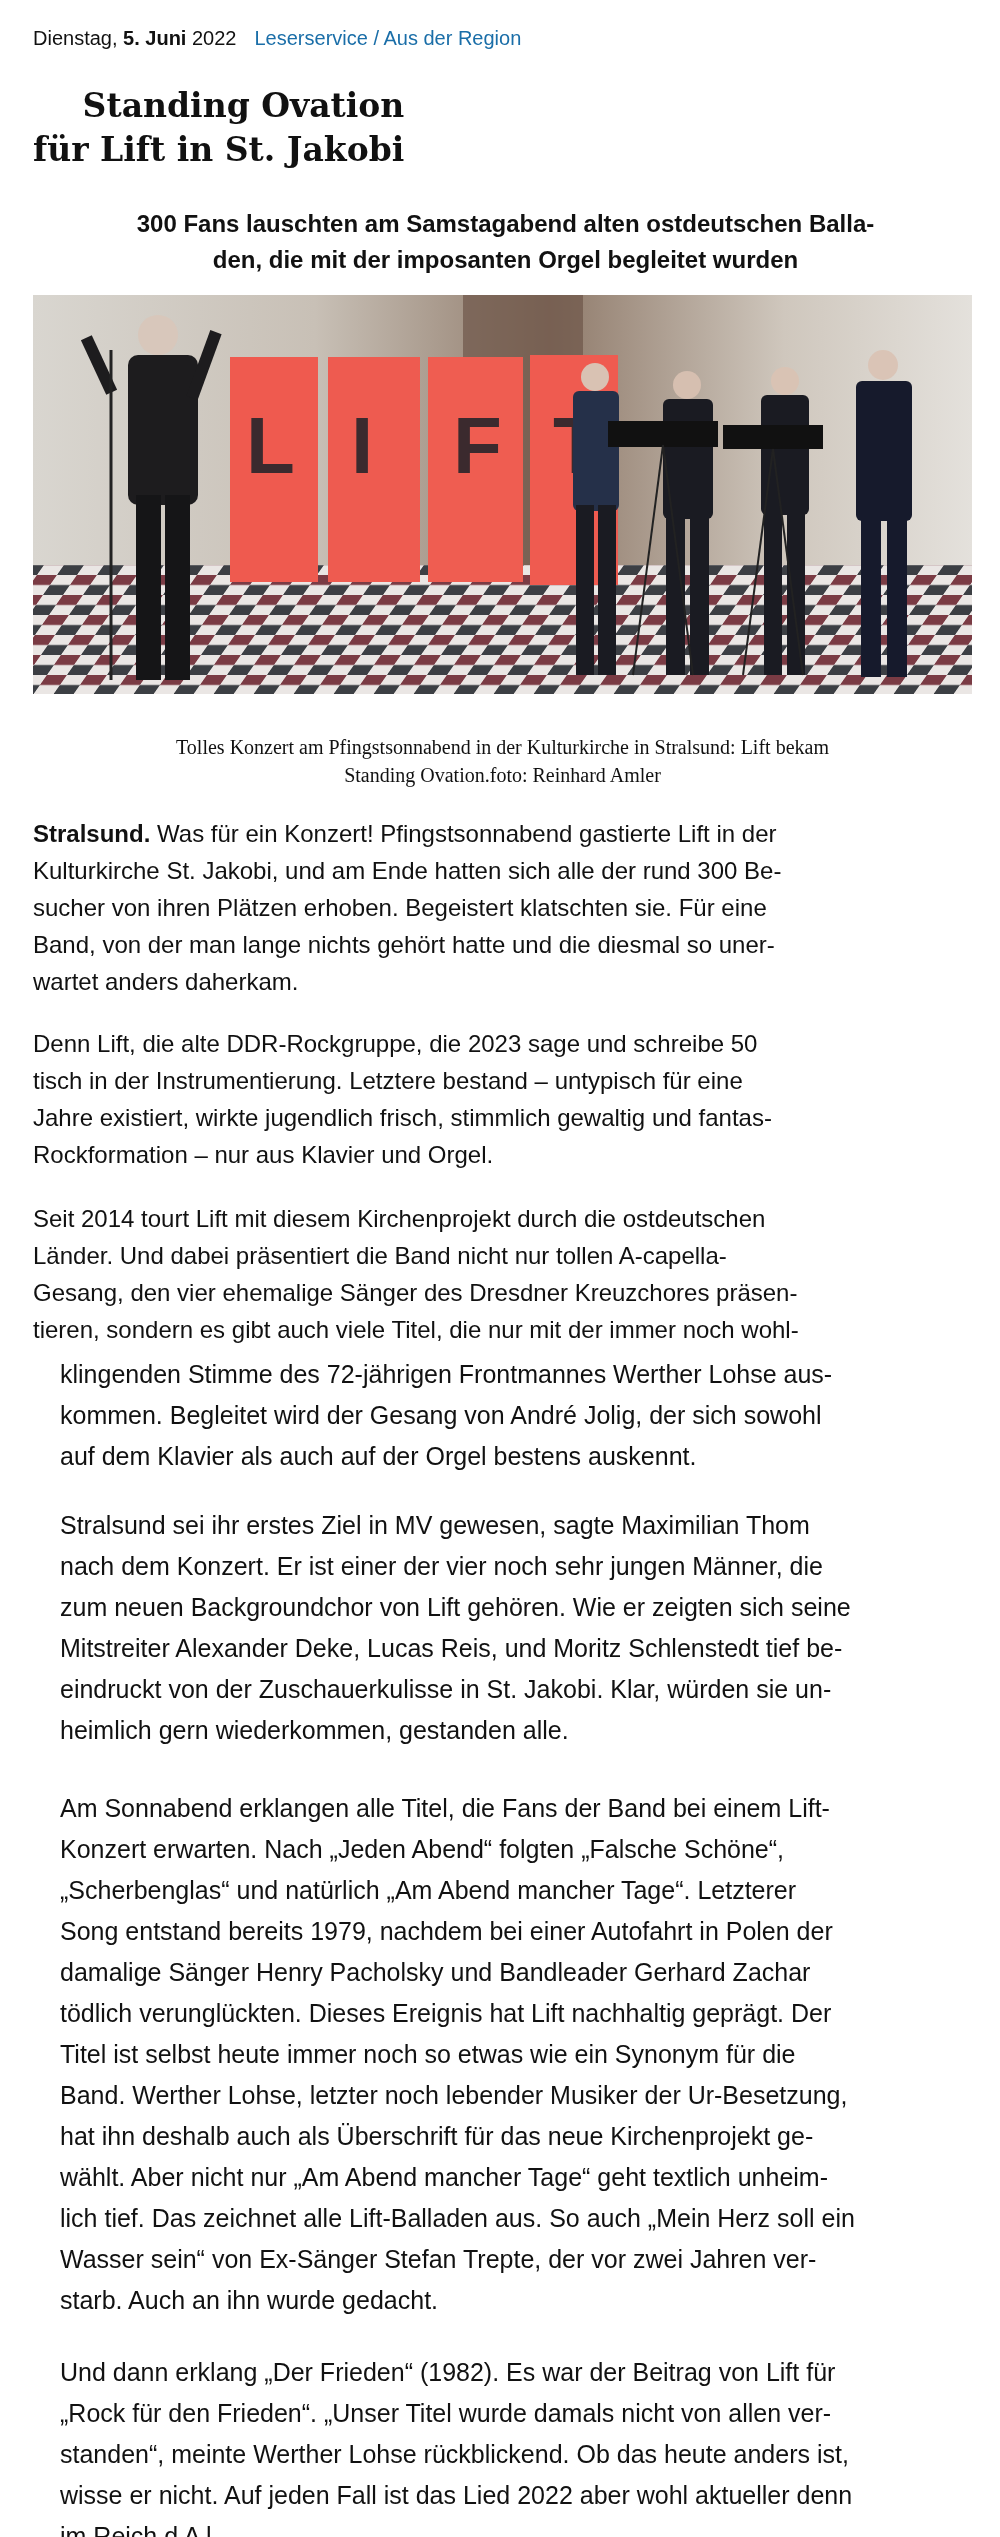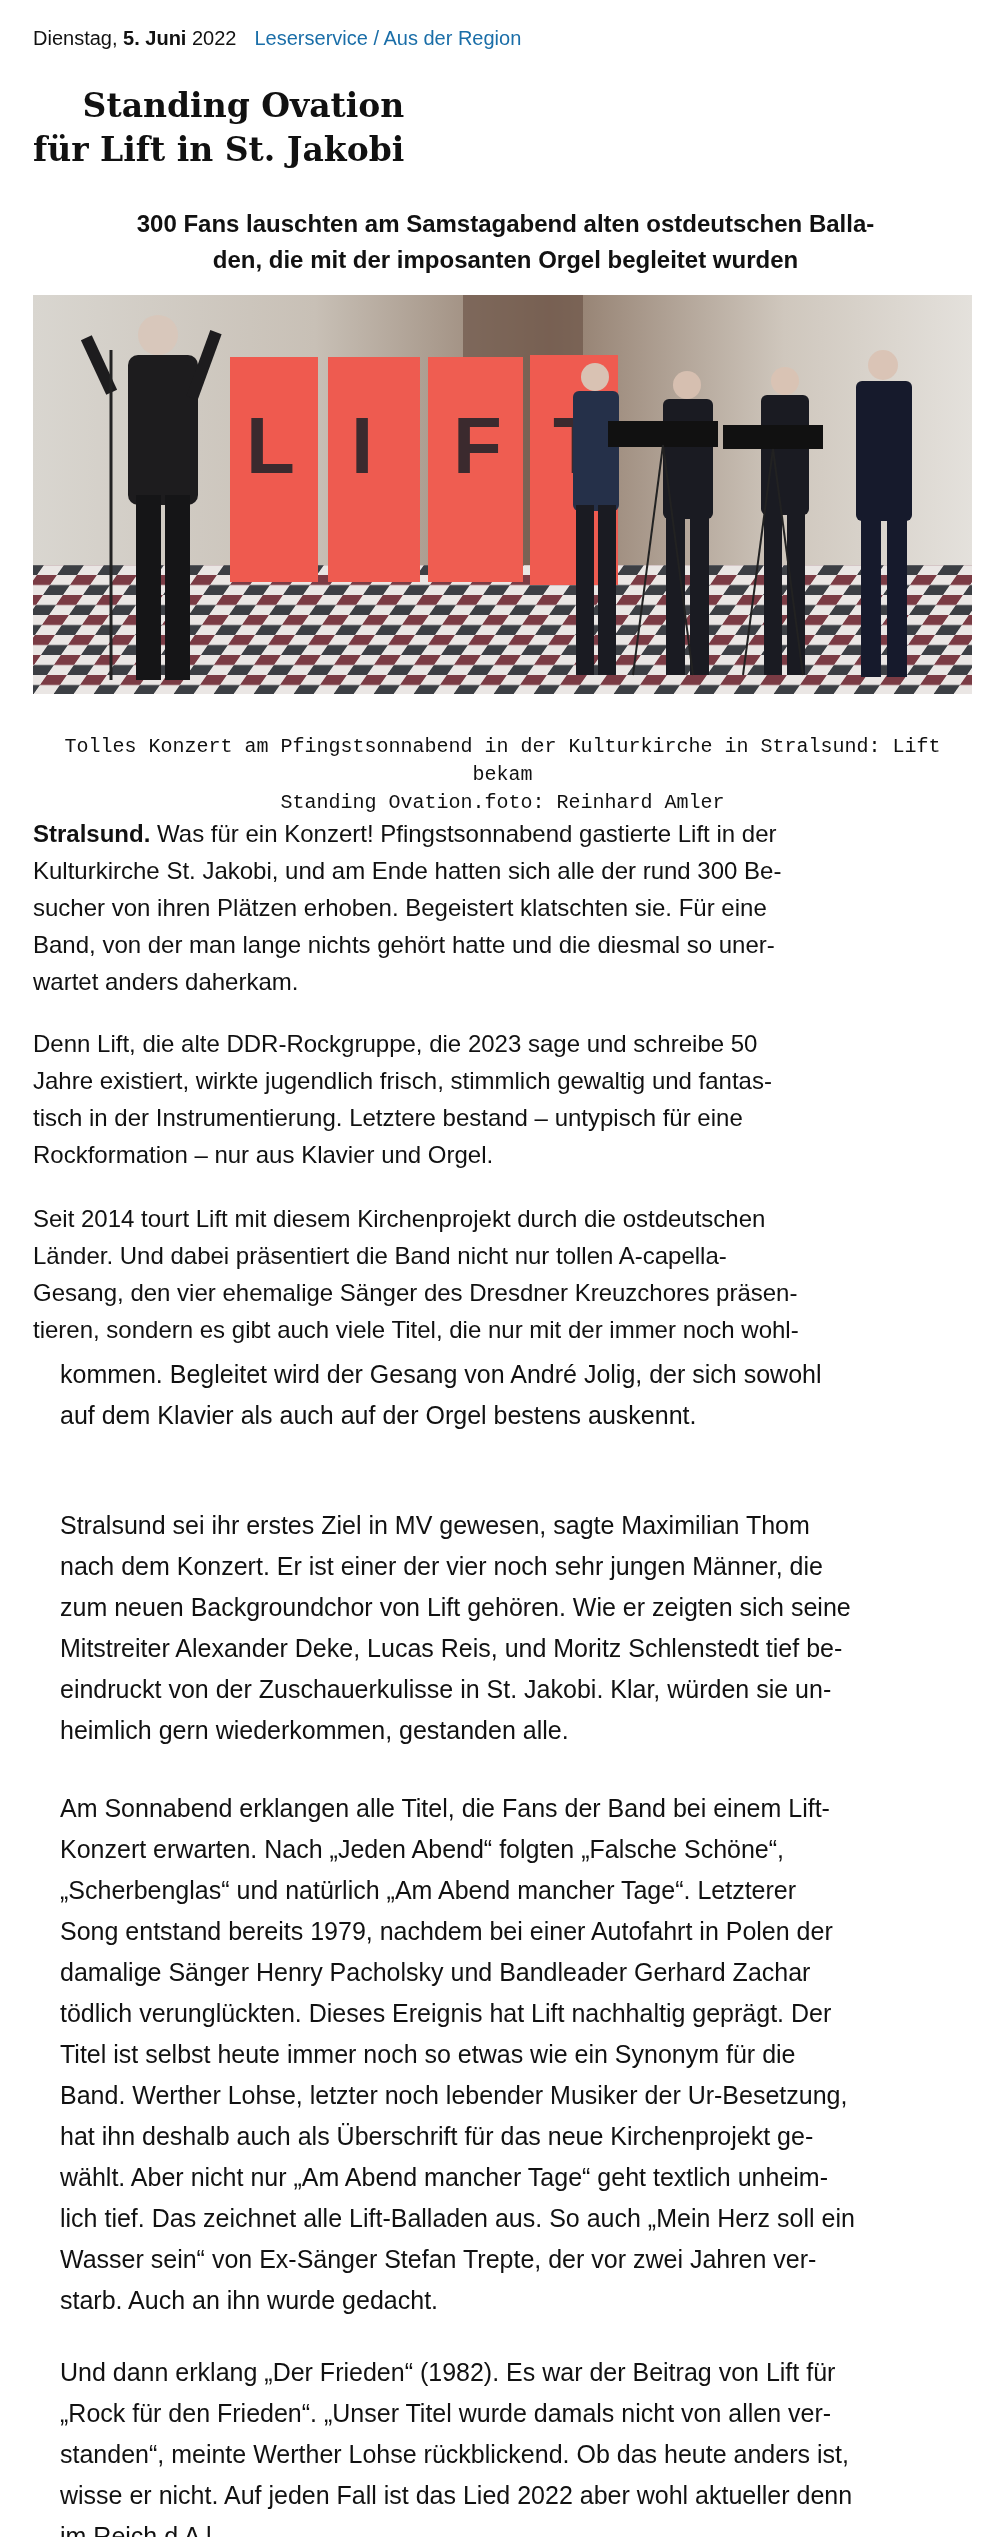--- a/index.html
+++ b/index.html
@@ -6,21 +6,21 @@
   body { width: 1000px; height: 2537px; overflow: hidden; position: relative; color: #111; }
   .meta { position: absolute; left: 33px; top: 24px; font-family: "Liberation Sans", sans-serif; font-size: 20px; line-height: 28px; white-space: nowrap; }
   .meta .date { color: #111; }
   .meta .date b { font-weight: bold; }
   .meta .section { color: #1a6ea8; margin-left: 18px; text-decoration: none; }
   h1 { position: absolute; left: 33px; top: 84px; margin: 0; font-family: "DejaVu Serif", serif; font-weight: bold; font-size: 33px; line-height: 44px; letter-spacing: 0px; color: #111; }
   h1 span { display: block; text-align: right; }
   .subtitle { position: absolute; left: 33px; top: 206px; width: 945px; margin: 0; font-family: "Liberation Sans", sans-serif; font-weight: bold; font-size: 24px; line-height: 36px; color: #111; text-align: center; }
   .subtitle span { display: block; white-space: nowrap; }
   .photo { position: absolute; left: 33px; top: 295px; width: 939px; height: 399px; overflow: hidden; background: #cfc9c2; }
-  .caption { position: absolute; left: 33px; top: 733px; width: 939px; text-align: center; font-family: Liberation Mono, monospace; font-size: 20px; line-height: 28px; color: #111; }
+  .caption { position: absolute; left: 33px; top: 733px; width: 939px; text-align: center; font-family: Liberation Serif, serif; font-size: 20px; line-height: 28px; color: #111; }
   .caption span { display: block; }
   .body { font-family: "Liberation Sans", sans-serif; font-size: 24px; color: #111; }
   .para { position: absolute; margin: 0; }
   .para span.line { display: block; white-space: nowrap; }
   .pA { left: 33px; line-height: 37px; }
   .pB { left: 60px; line-height: 41px; font-size: 25px; }
   .lead { font-weight: bold; }
 </style>
 </head>
 <body>
@@ -113,33 +113,34 @@
   <p class="para pA" style="top:815px;">
     <span class="line"><span class="lead">Stralsund.</span><span> Was für ein Konzert! Pfingstsonnabend gastierte Lift in der</span></span>
     <span class="line">Kulturkirche St. Jakobi, und am Ende hatten sich alle der rund 300 Be-</span>
     <span class="line">sucher von ihren Plätzen erhoben. Begeistert klatschten sie. Für eine</span>
     <span class="line">Band, von der man lange nichts gehört hatte und die diesmal so uner-</span>
     <span class="line">wartet anders daherkam.</span>
   </p>
 
   <p class="para pA" style="top:1025px;">
     <span class="line">Denn Lift, die alte DDR-Rockgruppe, die 2023 sage und schreibe 50</span>
+    <span class="line">tisch in der Instrumentierung. Letztere bestand – untypisch für eine</span>
     <span class="line">Jahre existiert, wirkte jugendlich frisch, stimmlich gewaltig und fantas-</span>
-    <span class="line">tisch in der Instrumentierung. Letztere bestand – untypisch für eine</span>
     <span class="line">Rockformation – nur aus Klavier und Orgel.</span>
   </p>
 
   <p class="para pA" style="top:1200px;">
     <span class="line">Seit 2014 tourt Lift mit diesem Kirchenprojekt durch die ostdeutschen</span>
     <span class="line">Länder. Und dabei präsentiert die Band nicht nur tollen A-capella-</span>
     <span class="line">Gesang, den vier ehemalige Sänger des Dresdner Kreuzchores präsen-</span>
     <span class="line">tieren, sondern es gibt auch viele Titel, die nur mit der immer noch wohl-</span>
   </p>
 
   <p class="para pB" style="top:1354px;">
+    <span class="line">klingenden Stimme des 72-jährigen Frontmannes Werther Lohse aus-</span>
     <span class="line">kommen. Begleitet wird der Gesang von André Jolig, der sich sowohl</span>
     <span class="line">auf dem Klavier als auch auf der Orgel bestens auskennt.</span>
   </p>
 
   <p class="para pB" style="top:1505px;">
     <span class="line">Stralsund sei ihr erstes Ziel in MV gewesen, sagte Maximilian Thom</span>
     <span class="line">nach dem Konzert. Er ist einer der vier noch sehr jungen Männer, die</span>
     <span class="line">zum neuen Backgroundchor von Lift gehören. Wie er zeigten sich seine</span>
     <span class="line">Mitstreiter Alexander Deke, Lucas Reis, und Moritz Schlenstedt tief be-</span>
     <span class="line">eindruckt von der Zuschauerkulisse in St. Jakobi. Klar, würden sie un-</span>

